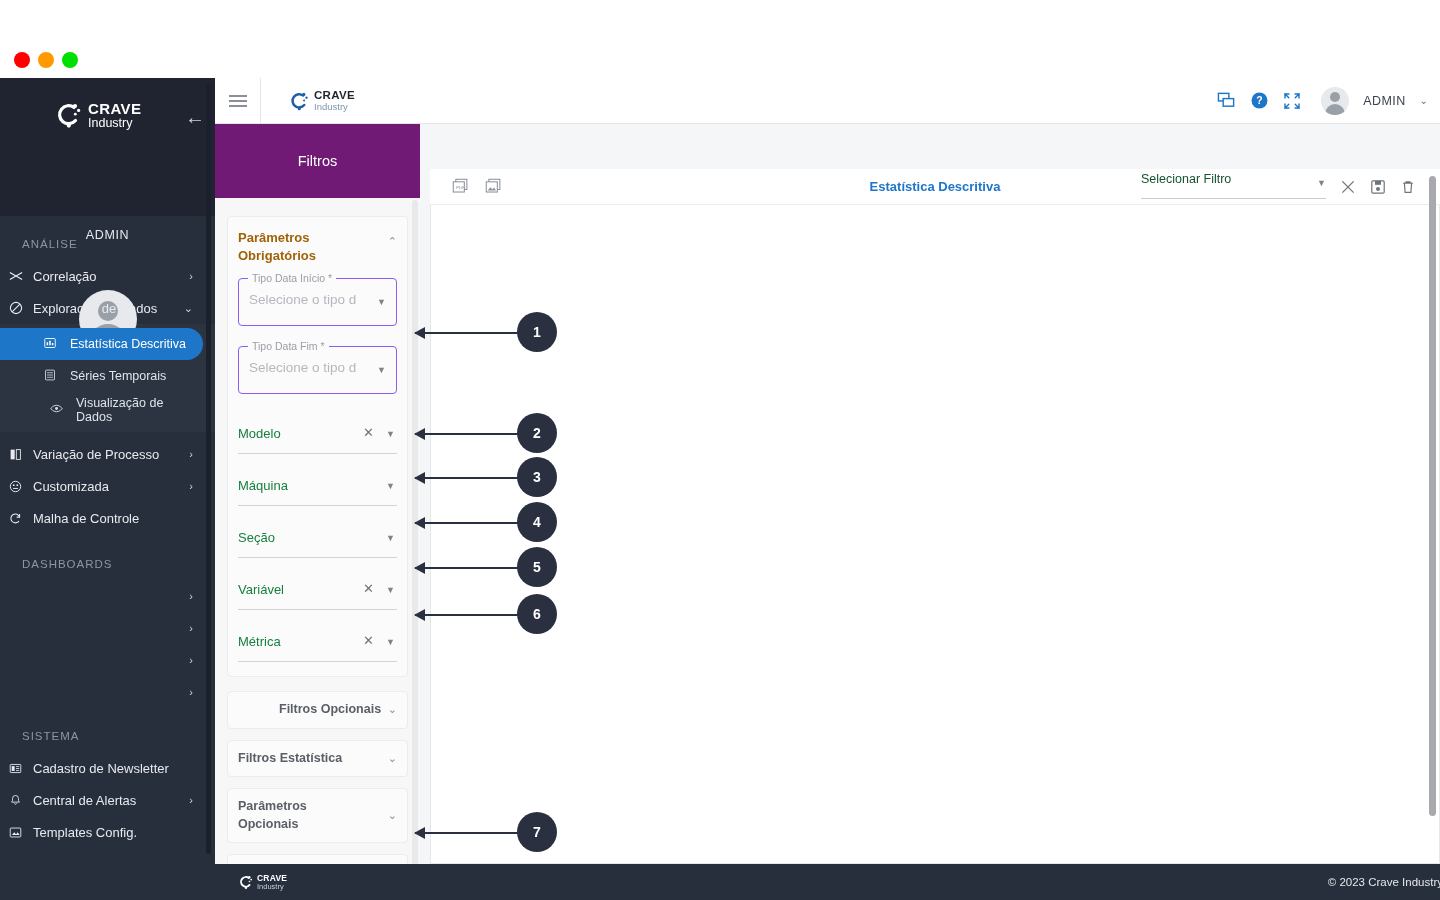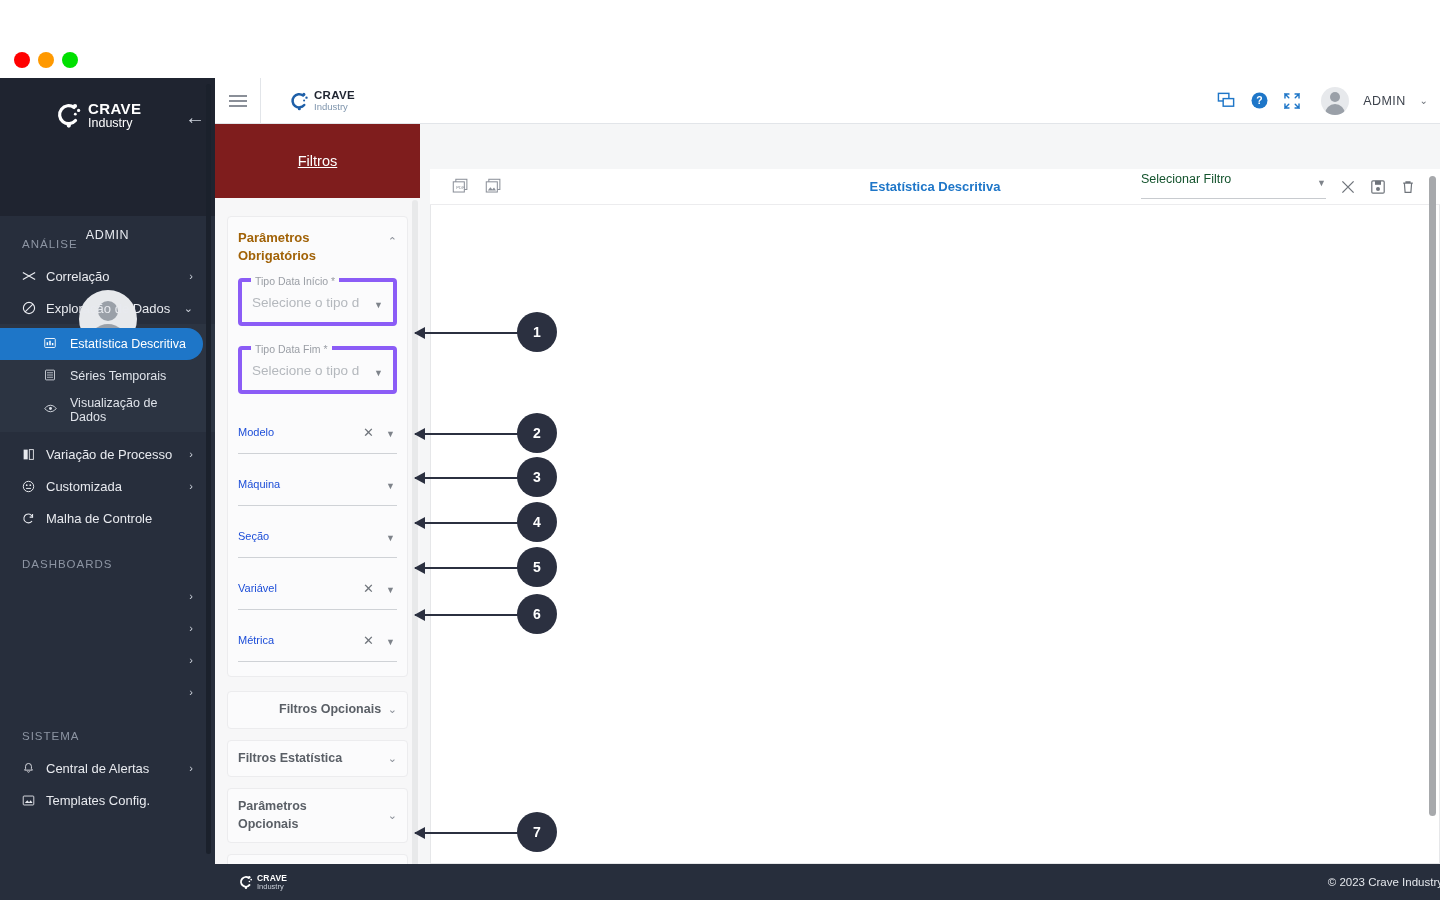--- a/index.html
+++ b/index.html
@@ -37,35 +37,35 @@
   .sb-admin { position:absolute; left:0; top:150px; width:215px; text-align:center;
       color:#e6e9ef; font-size:12.5px; letter-spacing:.6px; }
   .avatar-wrap { position:absolute; left:0; top:212px; width:215px; display:flex; justify-content:center; }
   .avatar { width:58px; height:58px; border-radius:50%; background:#e7e9ec; position:relative; overflow:hidden; }
   .avatar .head { position:absolute; left:19px; top:11px; width:20px; height:20px; border-radius:50%; background:#9aa0a8; }
   .avatar .body { position:absolute; left:10px; top:34px; width:38px; height:28px; border-radius:19px 19px 0 0; background:#9aa0a8; }
 
   .sb-section { color:#8d95a3; font-size:11.5px; letter-spacing:1px; padding:0 0 0 22px; margin-top:22px; margin-bottom:10px; }
   .sb-item {
     display:flex; align-items:center; height:32px; color:#e8eaef; font-size:13px;
-    padding-left:22px; position:relative; cursor:pointer;
+    padding-left:9px; position:relative; cursor:pointer;
   }
   .sb-item .ic { width:24px; font-size:13px; color:#e8eaef; flex:none; display:flex; align-items:center; }
   .sb-item .lbl { flex:1; }
   .sb-item .chev { position:absolute; right:22px; font-size:11px; color:#cfd4dd; }
   .sb-sub { background:#2c3442; padding:4px 0 4px 0; }
   .sb-subitem {
     display:flex; align-items:center; min-height:32px; color:#dfe3ea; font-size:12.5px;
     padding-left:44px; cursor:pointer; position:relative;
   }
   .sb-subitem .ic { width:26px; flex:none; font-size:12px; }
   .sb-subitem.active {
     background:#1e76c8; border-radius:0 18px 18px 0; margin-right:12px; color:#fff;
   }
-  .sb-subitem.tall { min-height:36px; line-height:1.15; }
+  .sb-subitem.tall { min-height:36px; line-height:1.15;margin-left:6px; }
 
   
   .topbar {
     position:absolute; left:215px; top:78px; width:1225px; height:46px;
     background:#ffffff; border-bottom:1px solid #e2e5e9; display:flex; align-items:center;
   }
   .hamburger { width:46px; display:flex; flex-direction:column; gap:3px; align-items:center; cursor:pointer;
      border-right:1px solid #e2e5e9; height:46px; justify-content:center; }
   .hamburger span { display:block; width:18px; height:2px; background:#8a8f98; }
   .tb-logo { display:flex; align-items:center; gap:5px; margin-left:26px; }
@@ -79,53 +79,52 @@
   .tb-avatar .b { position:absolute; left:4px; top:17px; width:20px; height:14px; border-radius:10px 10px 0 0; background:#9aa0a8;}
   .tb-user { color:#3d434d; font-size:12.5px; letter-spacing:.4px; cursor:pointer; }
   .tb-caret { color:#6a7078; font-size:10px; cursor:pointer; }
 
   
   .filters-col {
     position:absolute; left:215px; top:124px; width:205px; height:776px;
     background:#f7f7f8; overflow:hidden;
   }
   .filters-head {
-    height:74px; background:#7f1d1d; color:#fff; display:flex; align-items:center; justify-content:center;
+    height:74px; background:#701a75; color:#fff; display:flex; align-items:center; justify-content:center;
     font-size:14.5px;
-    text-decoration:underline;
   }
   .filters-body { padding:18px 12px 0 12px; }
   .card {
     background:#fbfbfc; border:1px solid #ececee; border-radius:4px; padding:12px 10px 14px 10px;
     margin-bottom:14px;
   }
   .card-title-row { display:flex; align-items:flex-start; justify-content:space-between; margin-bottom:10px; }
   .card-title { color:#a16207; font-size:13px; font-weight:bold; line-height:1.35; }
   .card-chev { color:#8a8f98; font-size:11px; margin-top:6px; }
   .collapsed-card {
     background:#fbfbfc; border:1px solid #ececee; border-radius:4px;
     padding:9px 10px; margin-bottom:11px; display:flex; align-items:center; justify-content:space-between;
     cursor:pointer;
   }
   .collapsed-card .t { color:#5a5f66; font-size:12.5px; font-weight:bold; line-height:1.4; }
   .collapsed-card .c { color:#8a8f98; font-size:11px; }
 
   
-  .mat-out { position:relative; height:48px; border:4px solid #8b5cf6; border-radius:4px; margin:14px 0 8px 0; }
+  .mat-out { position:relative; height:48px; border:1px solid #8b5cf6; border-radius:4px; margin:14px 0 8px 0; }
   .mat-out .legend {
     position:absolute; left:9px; top:-7px; background:#fbfbfc; padding:0 4px;
     color:#9a9ea5; font-size:10.5px; white-space:nowrap;
   }
   .mat-out .val { position:absolute; left:10px; top:13px; color:#b4b8bd; font-size:13.5px;
     white-space:nowrap; overflow:hidden; width:108px; }
   .mat-out .arrow { position:absolute; right:10px; top:18px; color:#7e838a; font-size:9px; }
 
   
   .mat-line { position:relative; height:34px; border-bottom:1px solid #cfd2d6; margin-top:18px; }
-  .mat-line .ph { position:absolute; left:0; top:6px; color:#1d4ed8; font-size:11px; }
+  .mat-line .ph { position:absolute; left:0; top:6px; color:#15803d; font-size:13px; }
   .mat-line .clr { position:absolute; right:23px; top:5px; color:#6f747b; font-size:13px; cursor:pointer; }
   .mat-line .arrow { position:absolute; right:2px; top:9px; color:#7e838a; font-size:9px; cursor:pointer; }
 
   .fcol-scroll { position:absolute; right:2px; top:76px; width:6px; height:700px; background:#e8e9ea; border-radius:3px; }
 
   
   .main {
     position:absolute; left:420px; top:124px; width:1020px; height:740px; background:#f5f6f7;
   }
   .content-card {
@@ -316,20 +315,30 @@
     </div>
     <div class="sb-item">
       <span class="lbl"></span>
       <span class="chev">›</span>
     </div>
 
     <div class="sb-section" style="margin-top:22px;">SISTEMA</div>
     <div class="sb-item">
       <span class="ic">
         <svg width="13" height="13" viewBox="0 0 16 16">
+            <rect x="1.5" y="3" width="13" height="10" rx="1" stroke="#e8eaef" stroke-width="1.1" fill="none"></rect>
+            <rect x="3.3" y="5" width="3.6" height="6" fill="#e8eaef"></rect>
+            <path d="M8.6 5.6h4M8.6 8h4M8.6 10.4h4" stroke="#e8eaef" stroke-width="1"></path>
+          </svg>
+      </span>
+      <span class="lbl">Cadastro de Newsletter</span>
+    </div>
+    <div class="sb-item">
+      <span class="ic">
+        <svg width="13" height="13" viewBox="0 0 16 16">
             <path d="M8 1.8a3.6 3.6 0 0 0-3.6 3.6v2.8L3.2 10h9.6l-1.2-1.8V5.4A3.6 3.6 0 0 0 8 1.8z" stroke="#e8eaef" stroke-width="1.1" fill="none"></path>
             <path d="M6.6 11.6a1.5 1.5 0 0 0 2.8 0" stroke="#e8eaef" stroke-width="1.1" fill="none"></path>
           </svg>
       </span>
       <span class="lbl">Central de Alertas</span>
       <span class="chev">›</span>
     </div>
     <div class="sb-item">
       <span class="ic">
         <svg width="13" height="13" viewBox="0 0 16 16">

